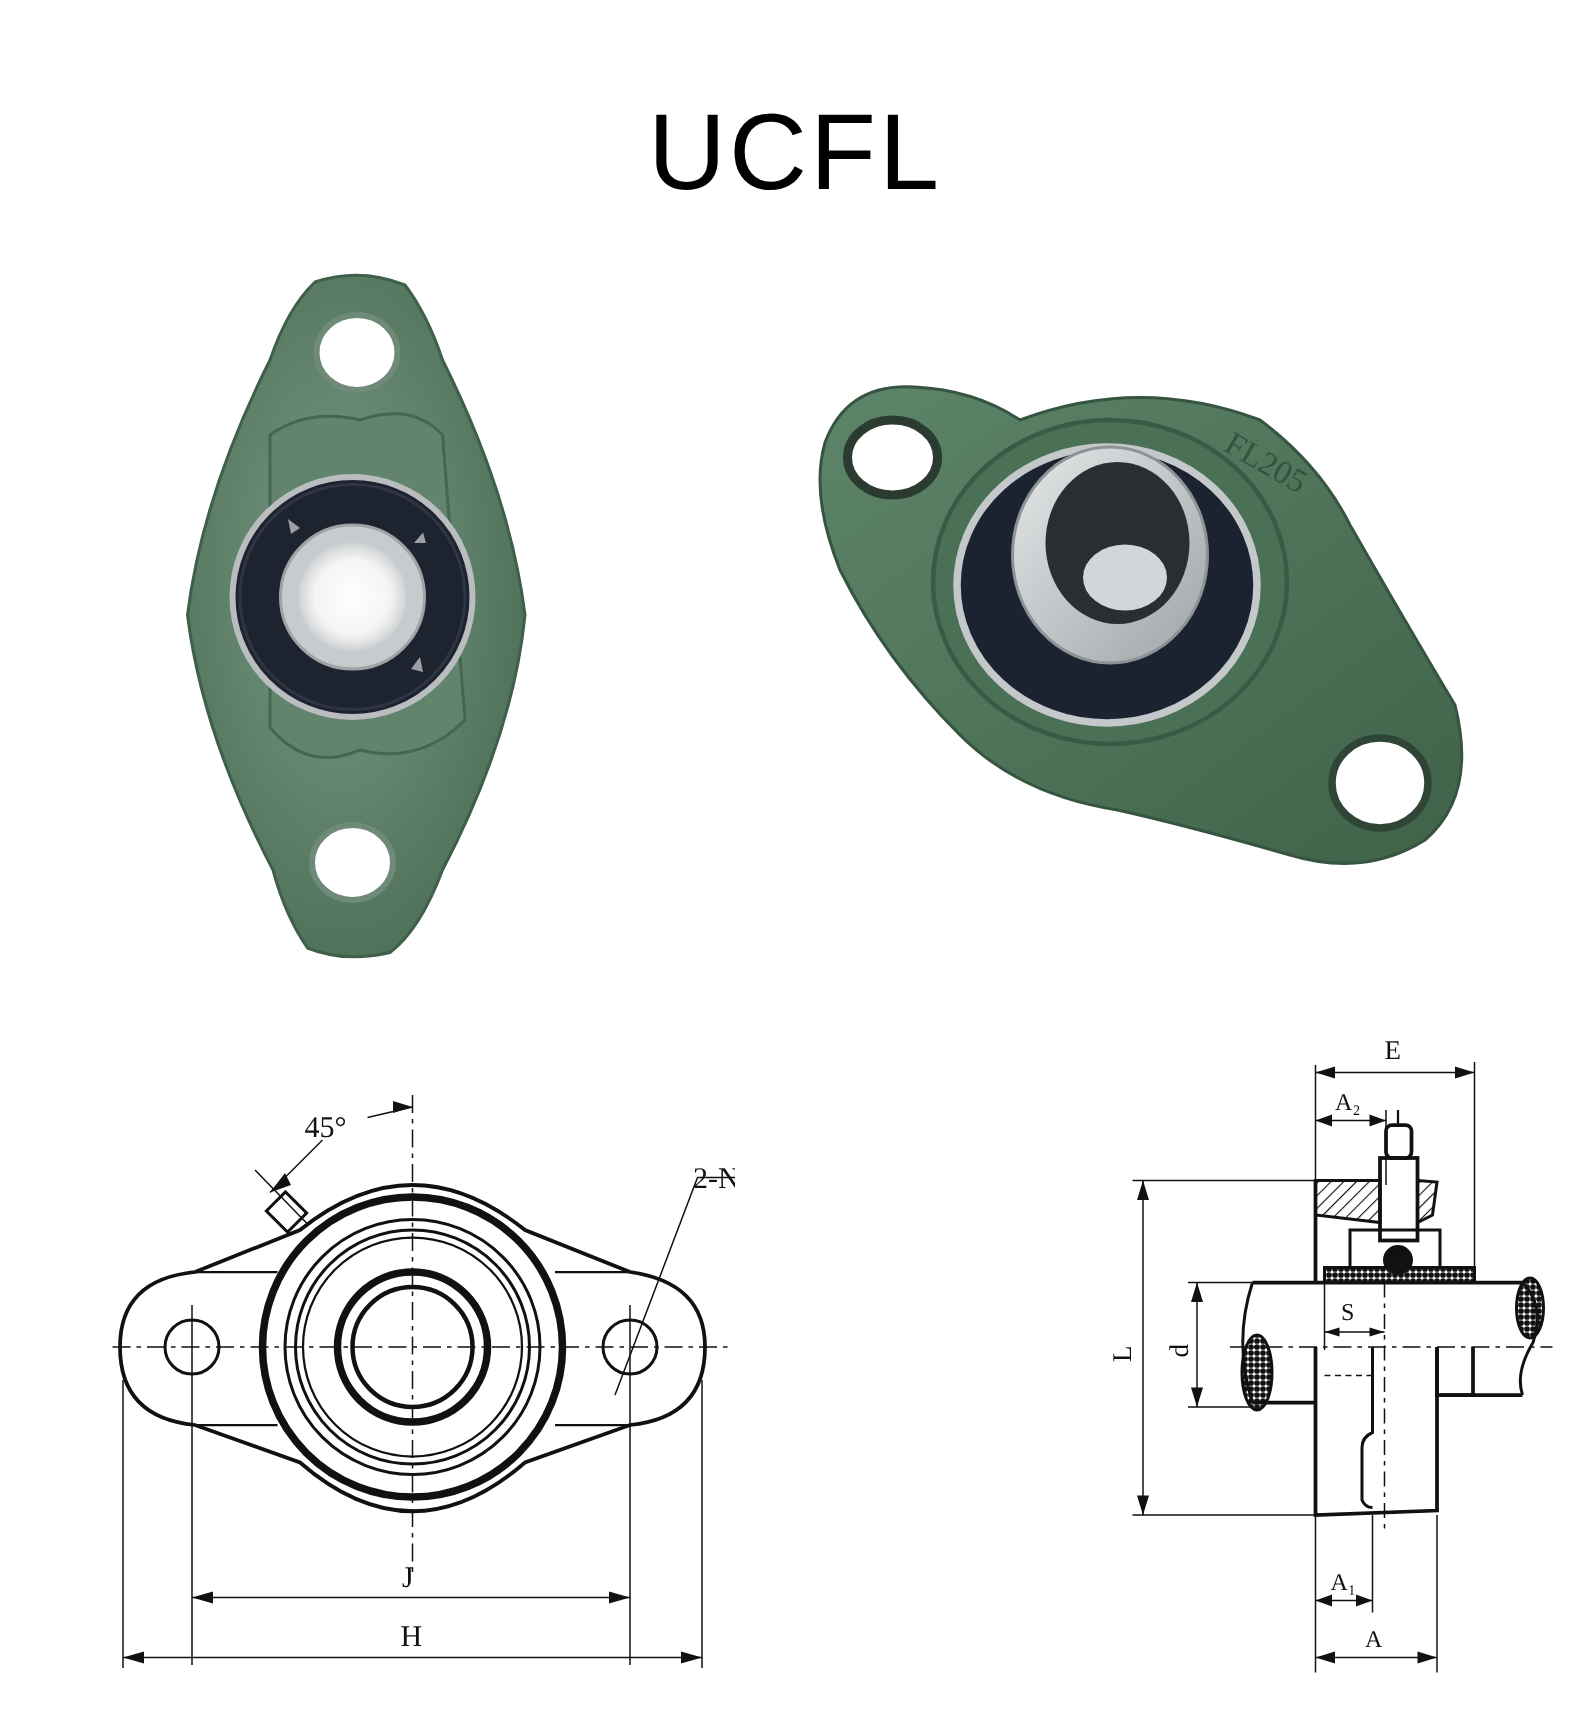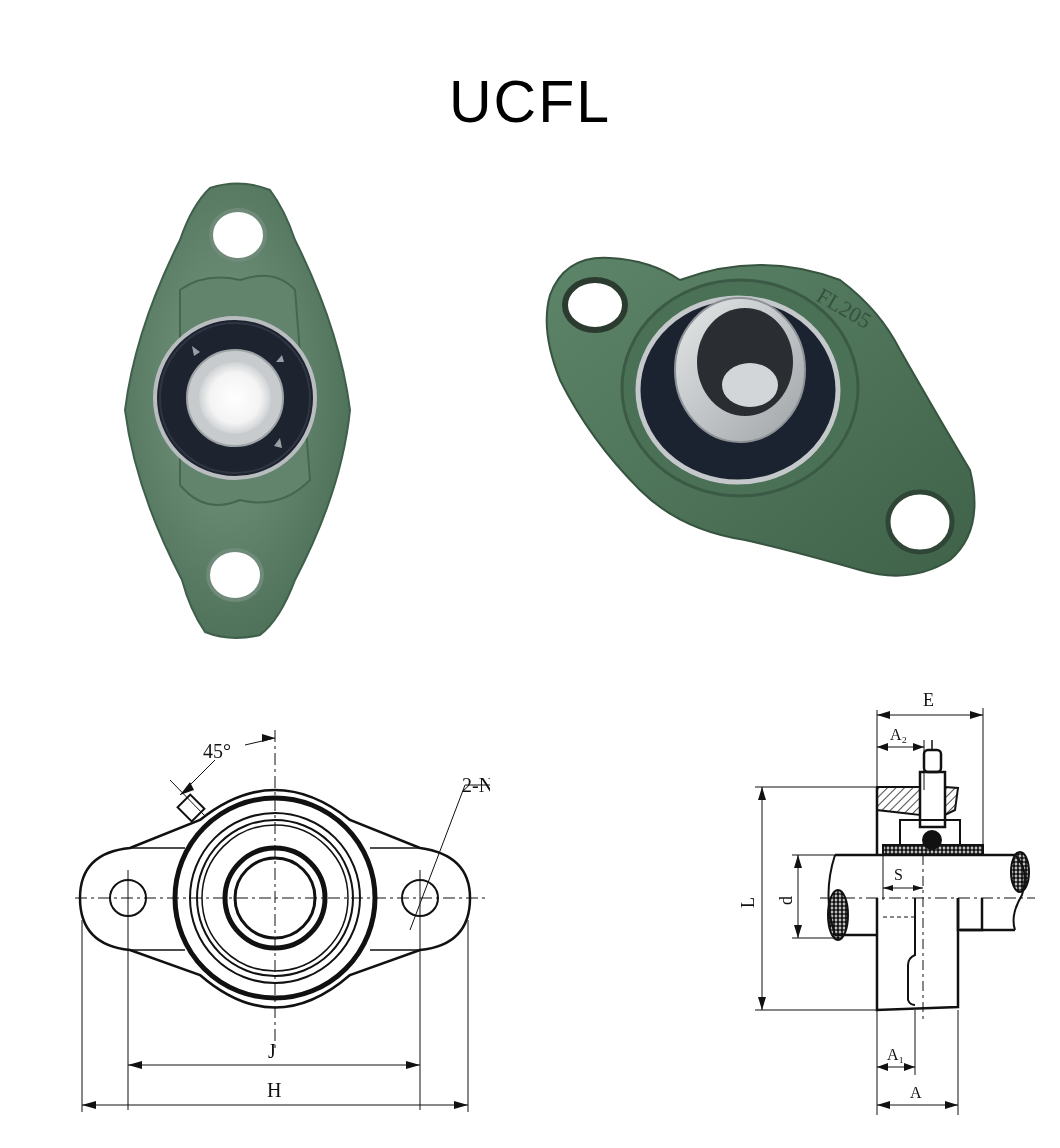--- a/index.html
+++ b/index.html
@@ -1,17 +1,17 @@
 <!DOCTYPE html>
 <html><head>
 <meta charset="utf-8">
 <style>
   html, body { margin: 0; padding: 0; background: #ffffff; }
   body { width: 1060px; height: 1148px; position: relative; overflow: hidden; font-family: "DejaVu Sans", sans-serif; }
-  .title { position: absolute; left: 0; top: 52px; width: 1060px; text-align: center; font-family: "Liberation Sans", sans-serif; font-size: 59px; line-height: 100px; color: #000; letter-spacing: 2px; }
+  .title { position: absolute; left: 0; top: 52px; width: 1060px; text-align: center; font-family: "Liberation Sans", sans-serif; font-size: 72px; line-height: 100px; color: #000; letter-spacing: 2px; }
   .photo { position: absolute; }
   .drawing { position: absolute; }
   svg text { font-family: "Liberation Serif", serif; }
 </style>
 </head>
 <body>
 
 <div class="title">UCFL</div>
 
 <div class="photo" style="left:110px;top:180px;width:260px;height:460px;">

